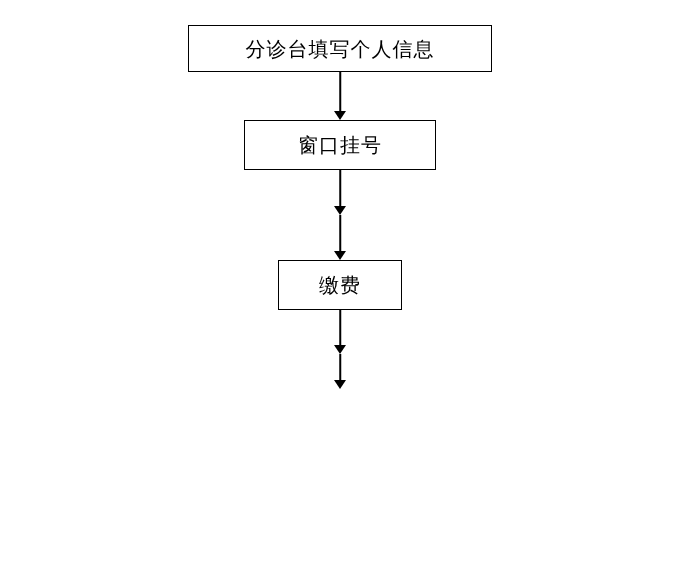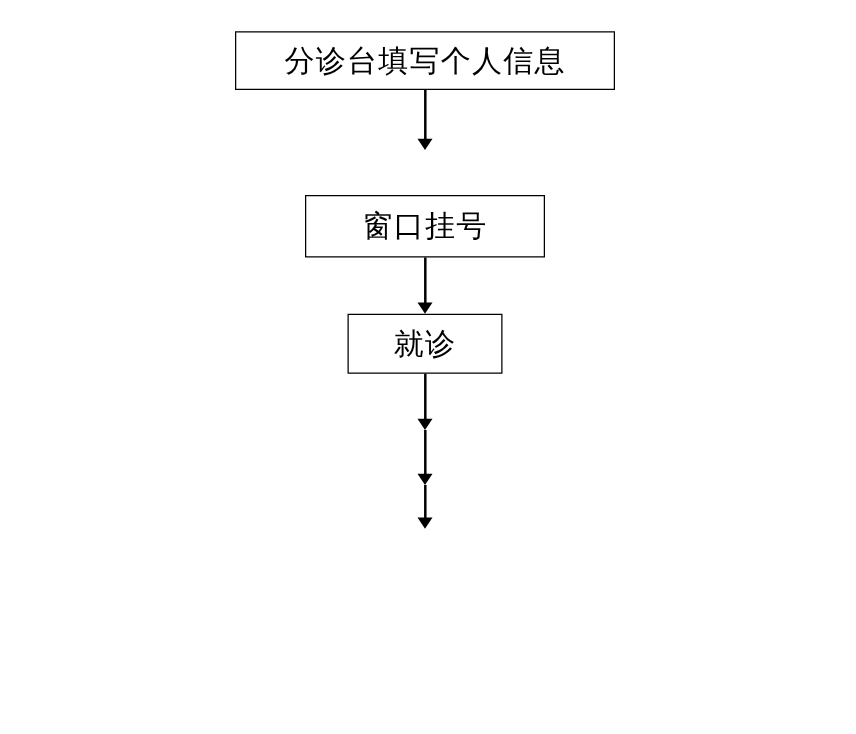--- a/index.html
+++ b/index.html
@@ -27,27 +27,27 @@
     align-items: center;
     width: 680px; 
   }
   .node {
     border: 1.5px solid var(--border);
     background: var(--background);
     display: flex;
     align-items: center;
     justify-content: center;
     color: var(--text);
-    font-size: 24px;
+    font-size: 20px;
     line-height: 1;
     white-space: nowrap;
     letter-spacing: 1px;
   }
   .w1 { width: 304px; height: 47px; }
-  .w2 { width: 192px; height: 50px; margin-top: 36px; }
+  .w2 { width: 192px; height: 50px; }
   .w3 { width: 124px; height: 48px; }
   .w4 { width: 124px; height: 50px; }
   .w5 { width: 282px; height: 59px; }
   .w6 { width: 138px; height: 60px; }
 
   .arrow {
     position: relative;
     width: 14px;
   }
   .a1 { height: 48px; }
@@ -93,29 +93,29 @@
 
     <div class="node w2">
       <span>窗口挂号</span>
     </div>
 
     <div class="arrow a2">
       <span class="line"></span>
       <span class="head"></span>
     </div>
 
-    <div class="node w3">
-      <span>就诊</span>
-    </div>
 
     <div class="arrow a3">
       <span class="line"></span>
       <span class="head"></span>
     </div>
 
+    <div class="node w4">
+      <span>缴费</span>
+    </div>
 
     <div class="arrow a4">
       <span class="line"></span>
       <span class="head"></span>
     </div>
 
 
     <div class="arrow a5">
       <span class="line"></span>
       <span class="head"></span>

